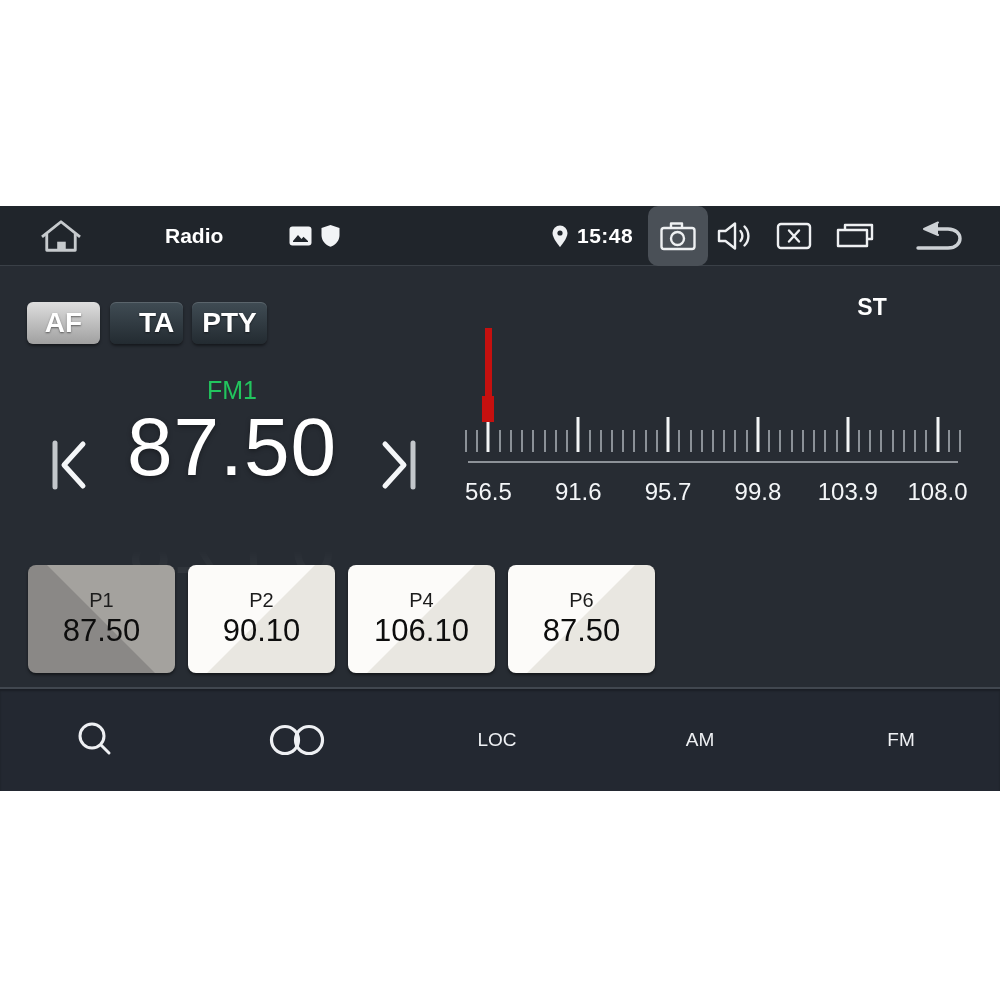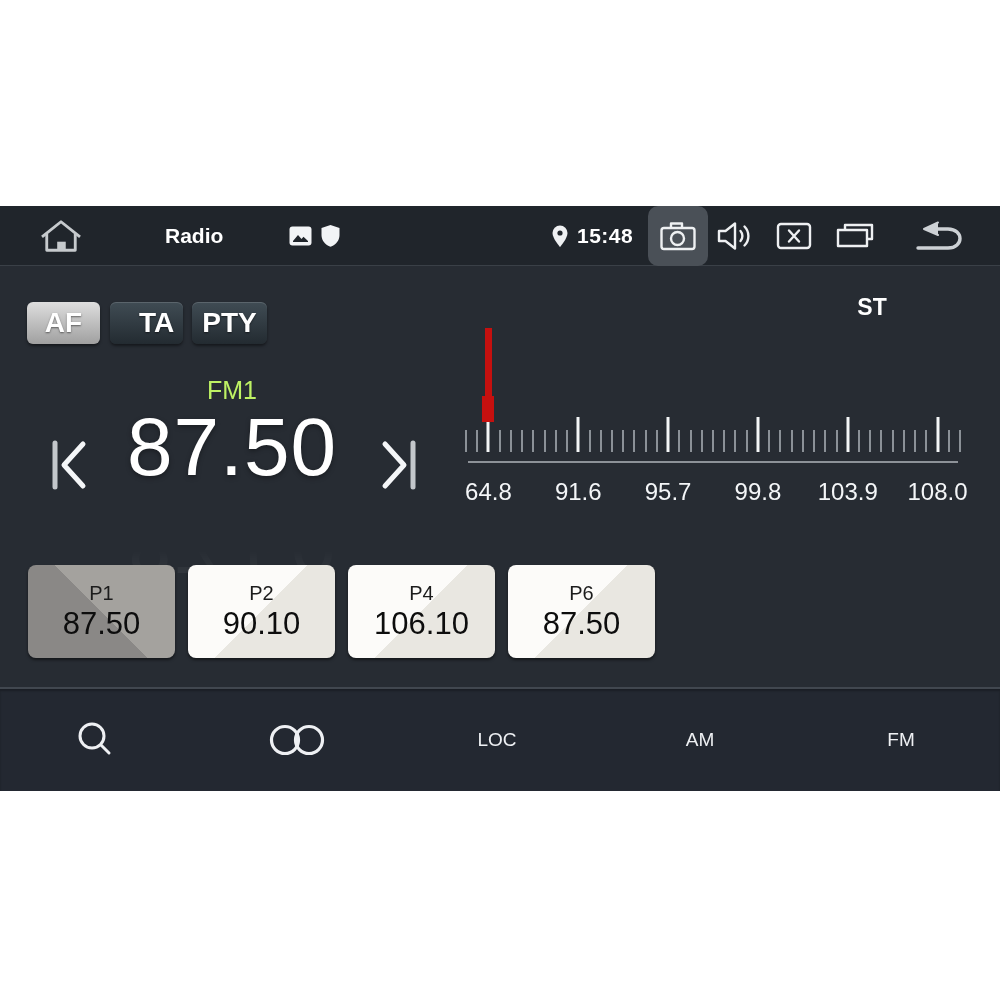--- a/index.html
+++ b/index.html
@@ -27,21 +27,21 @@
   .opt-btn.dark { background:linear-gradient(#404c54,#232b31);
                   box-shadow:inset 0 1px 0 rgba(255,255,255,.14), 0 2px 3px rgba(0,0,0,.45); }
   .btn-af  { left:27px;  width:73px; }
   .btn-ta  { left:110px; width:73px;padding-left:20px; }
   .btn-pty { left:192px; width:75px; }
   .st-indicator { position:absolute; left:842px; top:88px; width:60px; text-align:center;
                   color:#ffffff; font-size:23px; font-weight:bold; }
 
   
   .band-label { position:absolute; left:0; top:170px; width:464px; text-align:center;
-                color:#bef264; font-size:25px; }
+                color:#22c55e; font-size:25px; }
   .freq-display { position:absolute; left:0; top:194px; width:464px; text-align:center;
                   color:#ffffff; font-size:82px; letter-spacing:1px;
                   text-shadow:0 2px 5px rgba(0,0,0,.35); }
   .freq-reflection { position:absolute; left:0; top:292px; width:464px; text-align:center;
                      color:#ffffff; font-size:82px; letter-spacing:1px;
                      transform:scaleY(-1); opacity:.10;
                      -webkit-mask-image:linear-gradient(to bottom, rgba(0,0,0,.9), transparent 45%);
                      mask-image:linear-gradient(to bottom, rgba(0,0,0,.9), transparent 45%); }
   .seek-btn { position:absolute; top:228px; width:46px; height:62px; background:none;
               border:none; display:flex; align-items:center; justify-content:center; }
@@ -56,21 +56,21 @@
   .dial-baseline { position:absolute; top:73px; left:2px; right:2px; height:2px; background:#8d9298; }
   .dial-label { position:absolute; top:90px; transform:translateX(-50%);
                 color:#f4f6f8; font-size:24px; white-space:nowrap; }
   .needle { position:absolute; top:-60px; transform:translateX(-50%); display:flex;
             flex-direction:column; align-items:center; z-index:2; }
   .needle-top    { width:7px;  height:68px; }
   .needle-bottom { width:12px; height:26px; }
 
   
   .presets { position:absolute; left:28px; top:359px; display:flex; gap:13px; }
-  .preset { width:147px; height:93px; border:none; border-radius:8px;
+  .preset { width:147px; height:108px; border:none; border-radius:8px;
             display:flex; flex-direction:column; align-items:center; justify-content:center;
             gap:1px; background:linear-gradient(135deg,#fcfbf9 49.6%,#e9e7e1 50%);
             box-shadow:0 2px 3px rgba(0,0,0,.5); }
   .preset.selected { background:linear-gradient(45deg,#8a8886 49.6%,#a4a29e 50%); }
   .preset-label { font-size:20px; color:#1c1c1c; }
   .preset-value { font-size:31px; color:#0d0d0d; }
 
   
   .bottom-bar { position:absolute; left:0; right:0; top:481px; height:104px;
                 background:#232831; border-top:2px solid #41474f;
@@ -236,21 +236,21 @@
           <div class="tick" style="left: 86.3636%;"></div>
           <div class="tick" style="left: 88.6364%;"></div>
           <div class="tick" style="left: 90.9091%;"></div>
           <div class="tick" style="left: 93.1818%;"></div>
           <div class="tick major" style="left: 95.4545%;"></div>
           <div class="tick" style="left: 97.7273%;"></div>
           <div class="tick" style="left: 100%;"></div>
         </div>
       <div class="dial-baseline"></div>
       <div>
-          <div class="dial-label" style="left: 4.54545%;">64.8</div>
+          <div class="dial-label" style="left: 4.54545%;">56.5</div>
           <div class="dial-label" style="left: 22.7273%;">91.6</div>
           <div class="dial-label" style="left: 40.9091%;">95.7</div>
           <div class="dial-label" style="left: 59.0909%;">99.8</div>
           <div class="dial-label" style="left: 77.2727%;">103.9</div>
           <div class="dial-label" style="left: 95.4545%;">108.0</div>
         </div>
       <div class="needle" style="left: 4.54545%;">
         <div class="needle-top" style="background: rgb(197, 16, 15);"></div>
         <div class="needle-bottom" style="background: rgb(197, 16, 15);"></div>
       </div>

